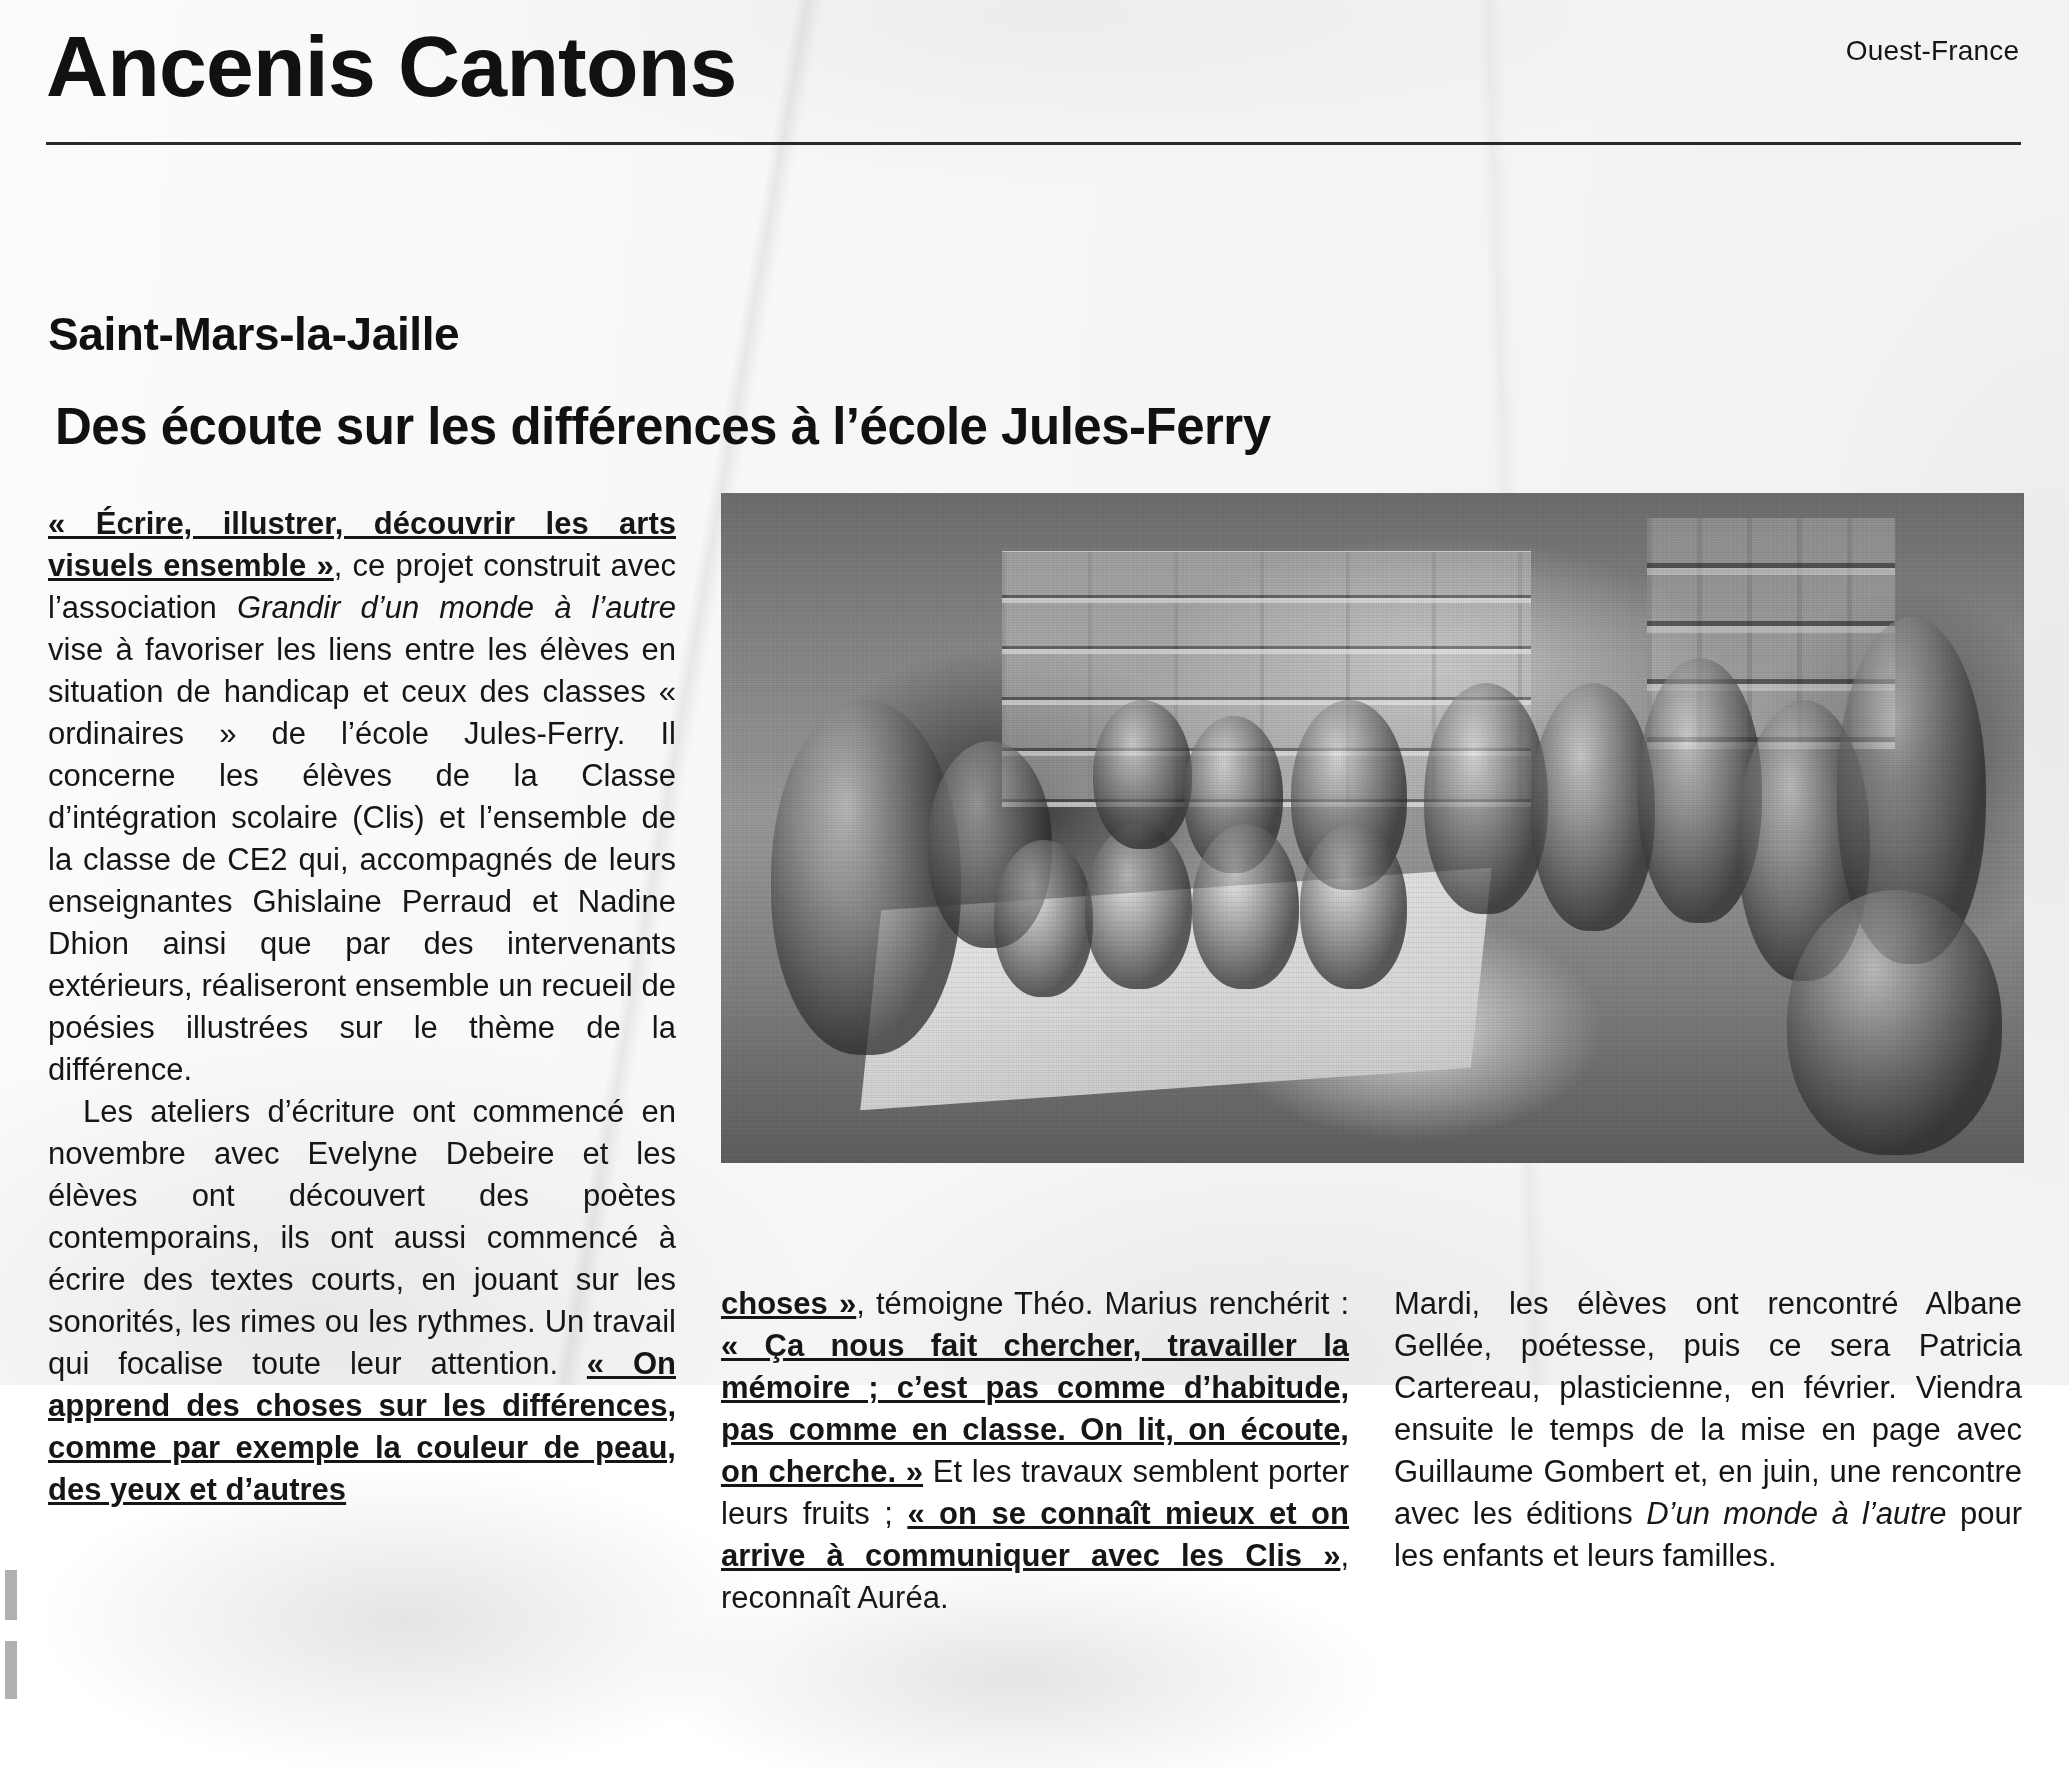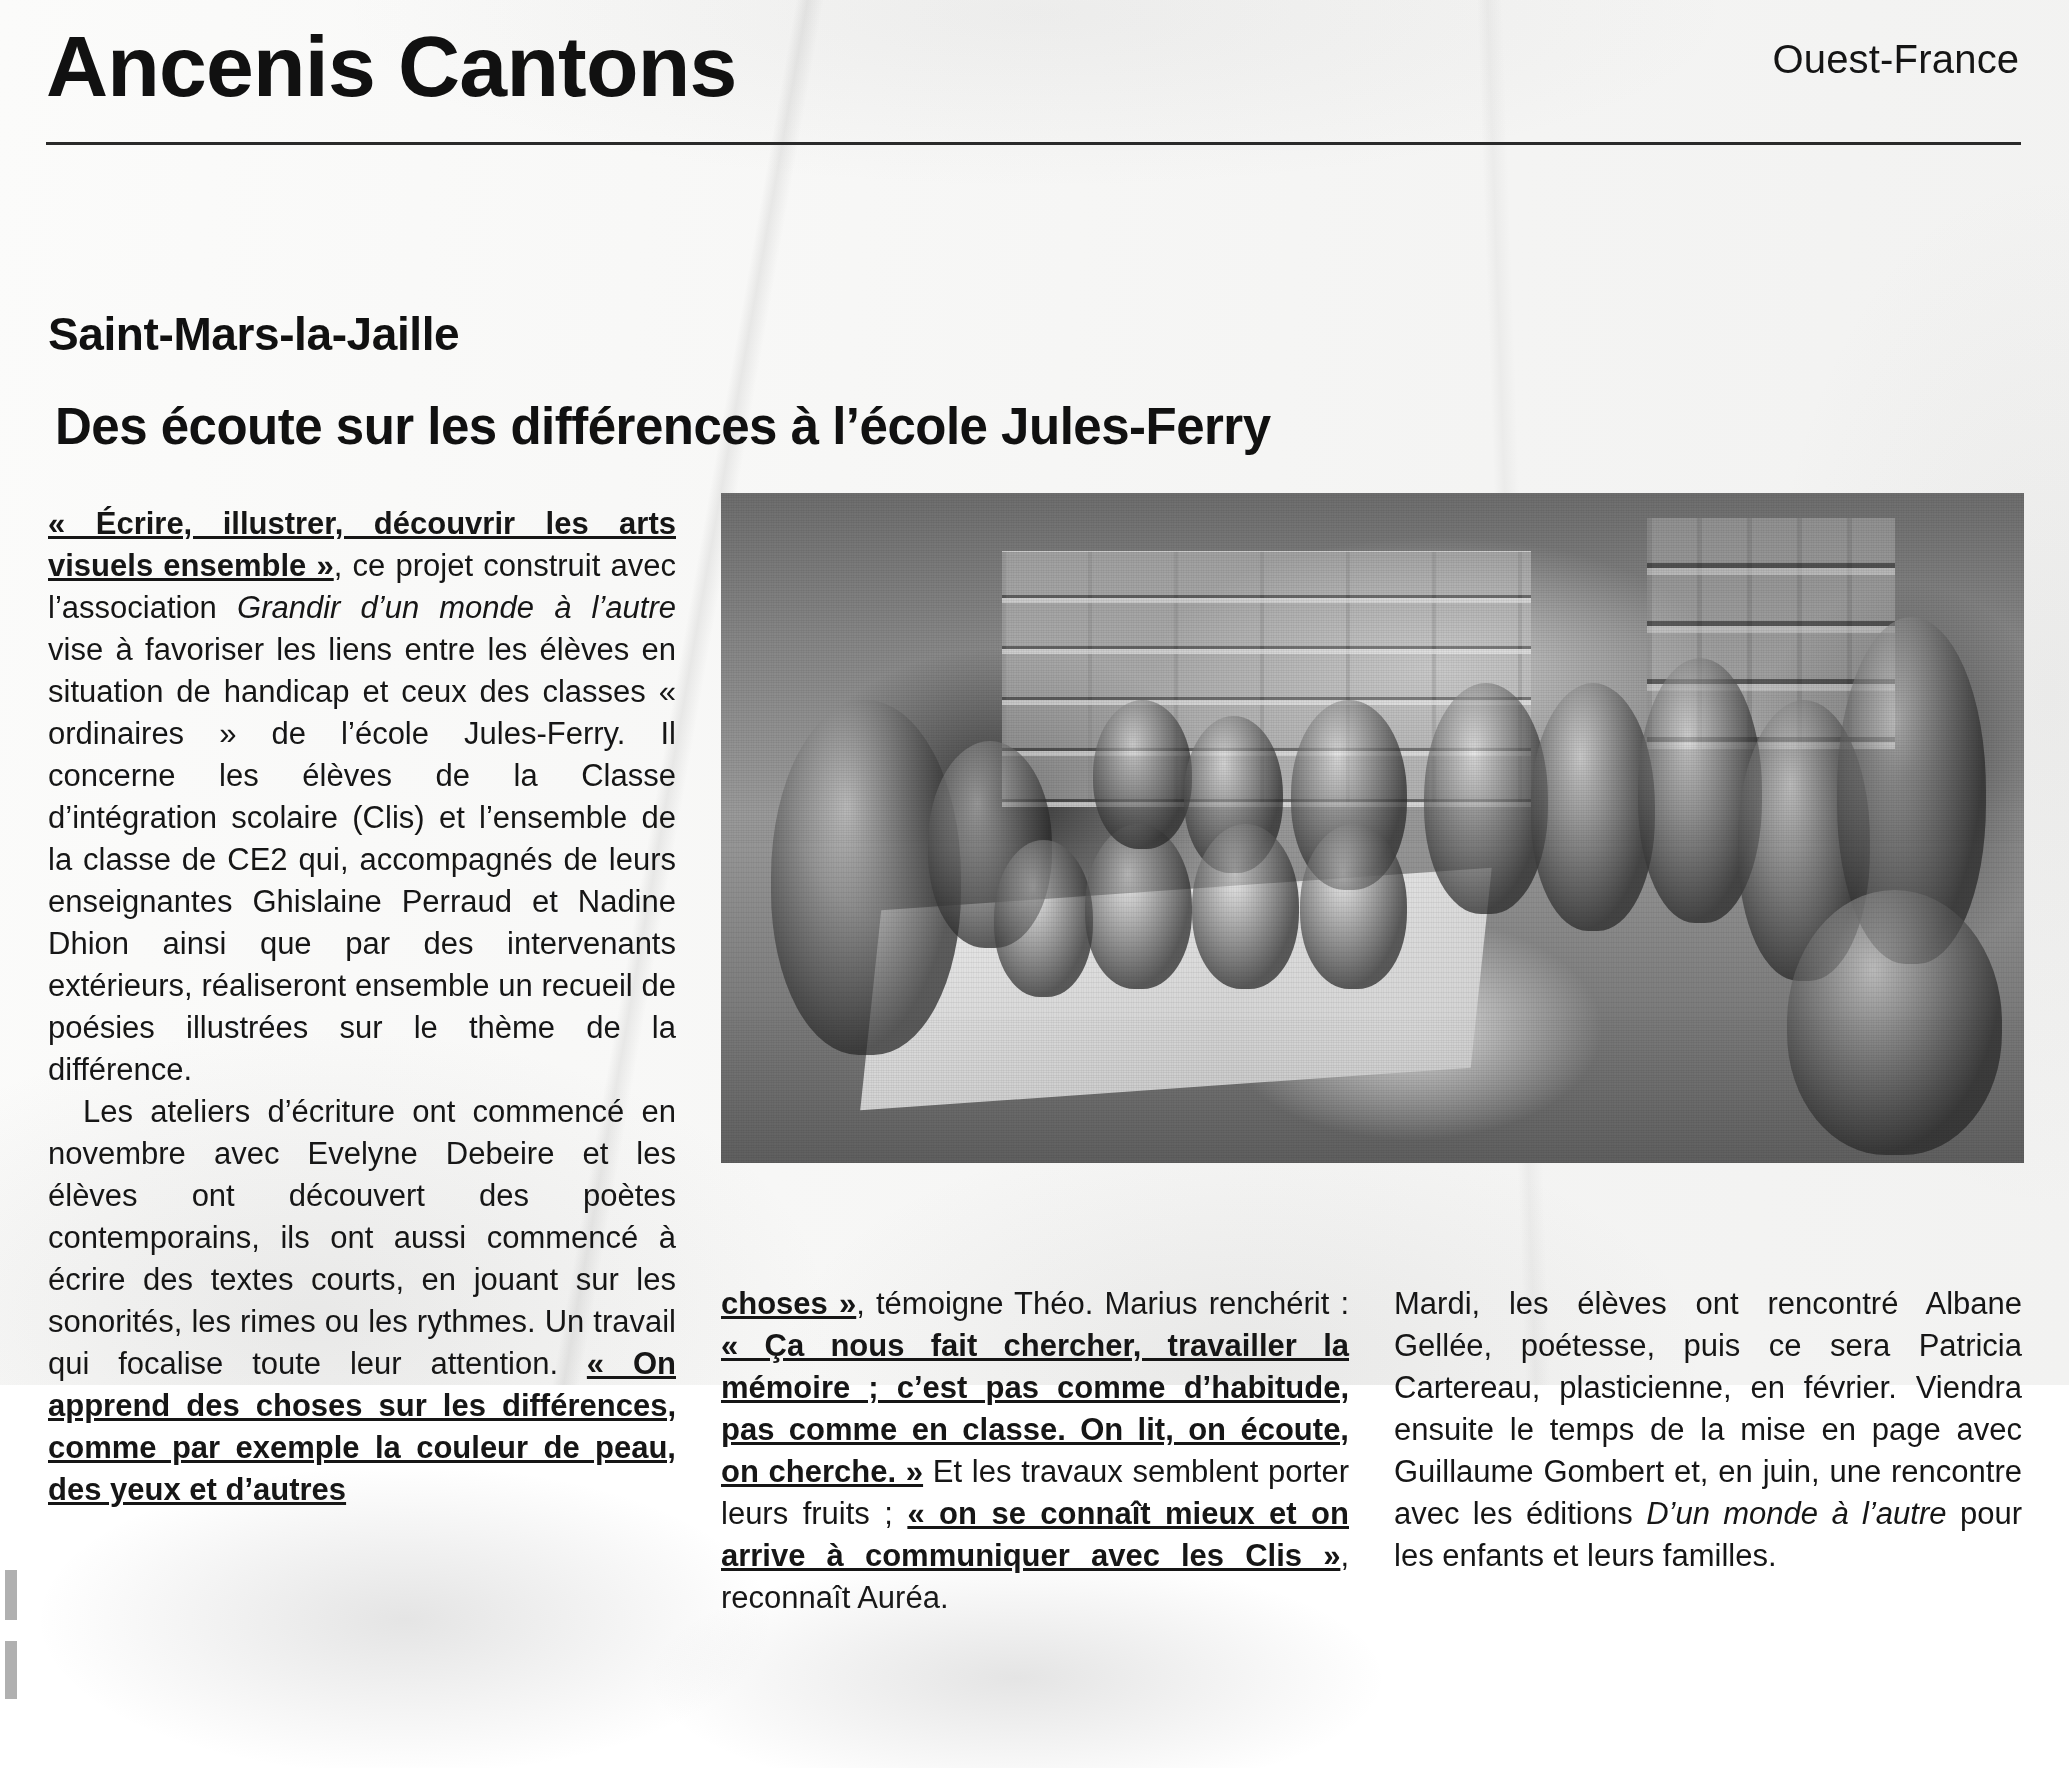--- a/index.html
+++ b/index.html
@@ -55,21 +55,21 @@
     letter-spacing: -0.8px;
     line-height: 1.04;
     color: #111111;
     display: inline-block;
   }
   .masthead-right {
     position: absolute;
     right: 1.7px;
     top: 10px;
     text-align: left;
-    font-size: 40px;
+    font-size: 28px;
     line-height: 1.36;
     color: #151515;
     letter-spacing: 0.2px;
   }
   .rule {
     position: absolute;
     left: 46px;
     top: 142px;
     width: 1975px;
     height: 2.5px;

